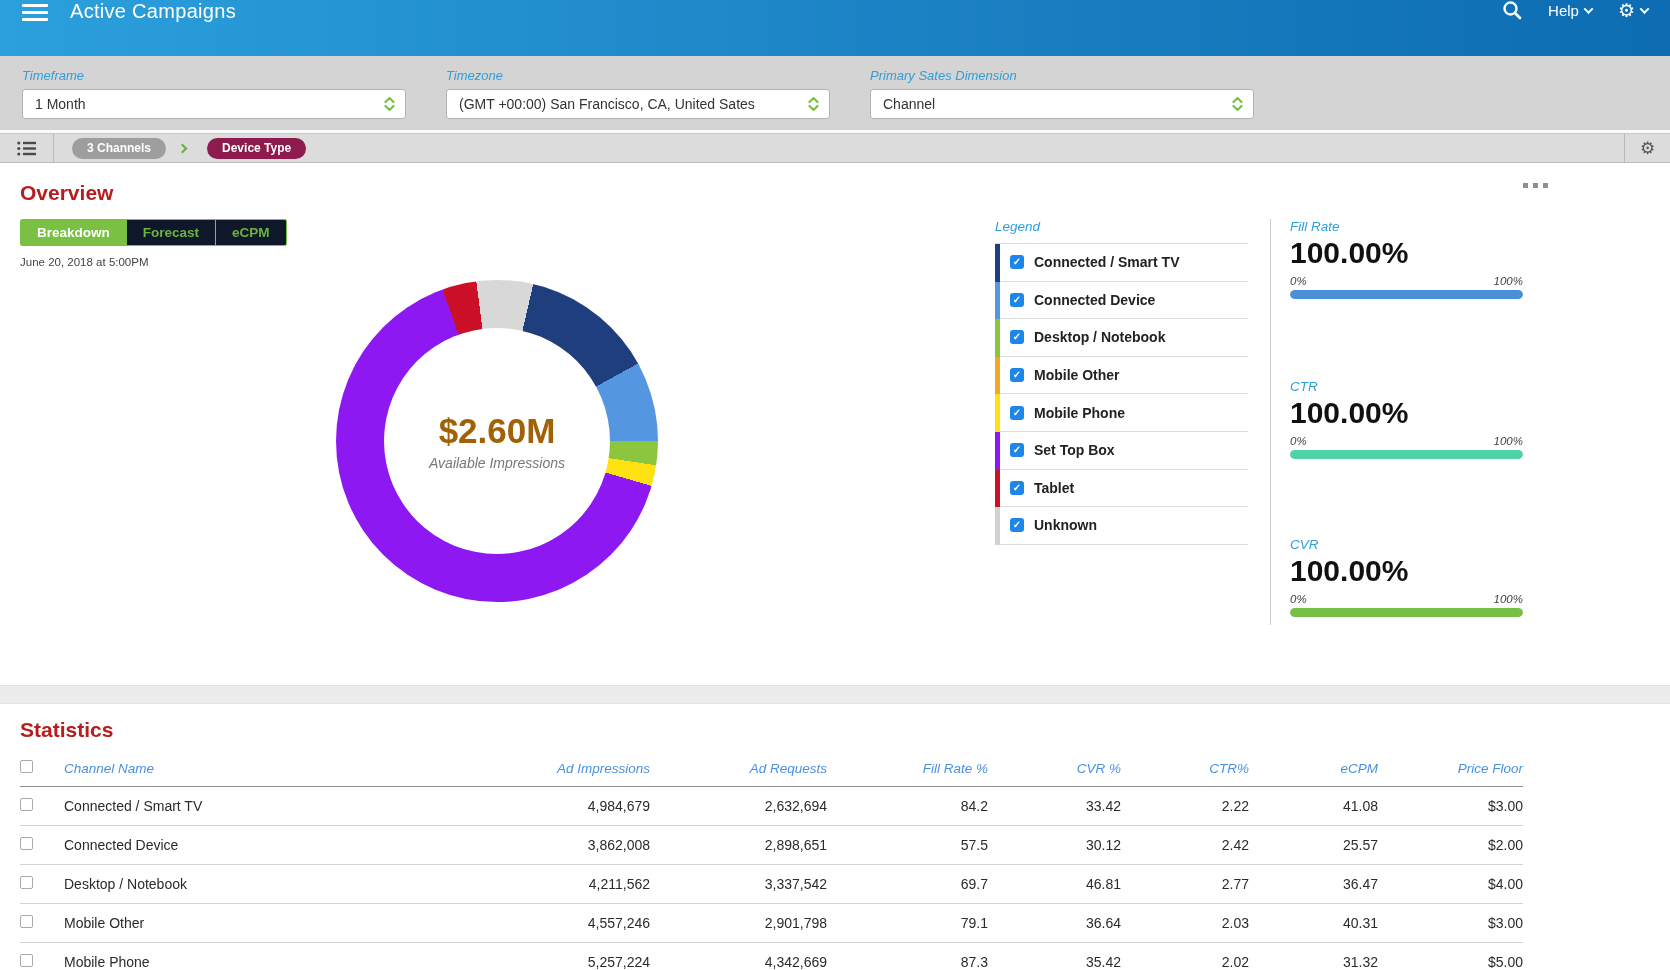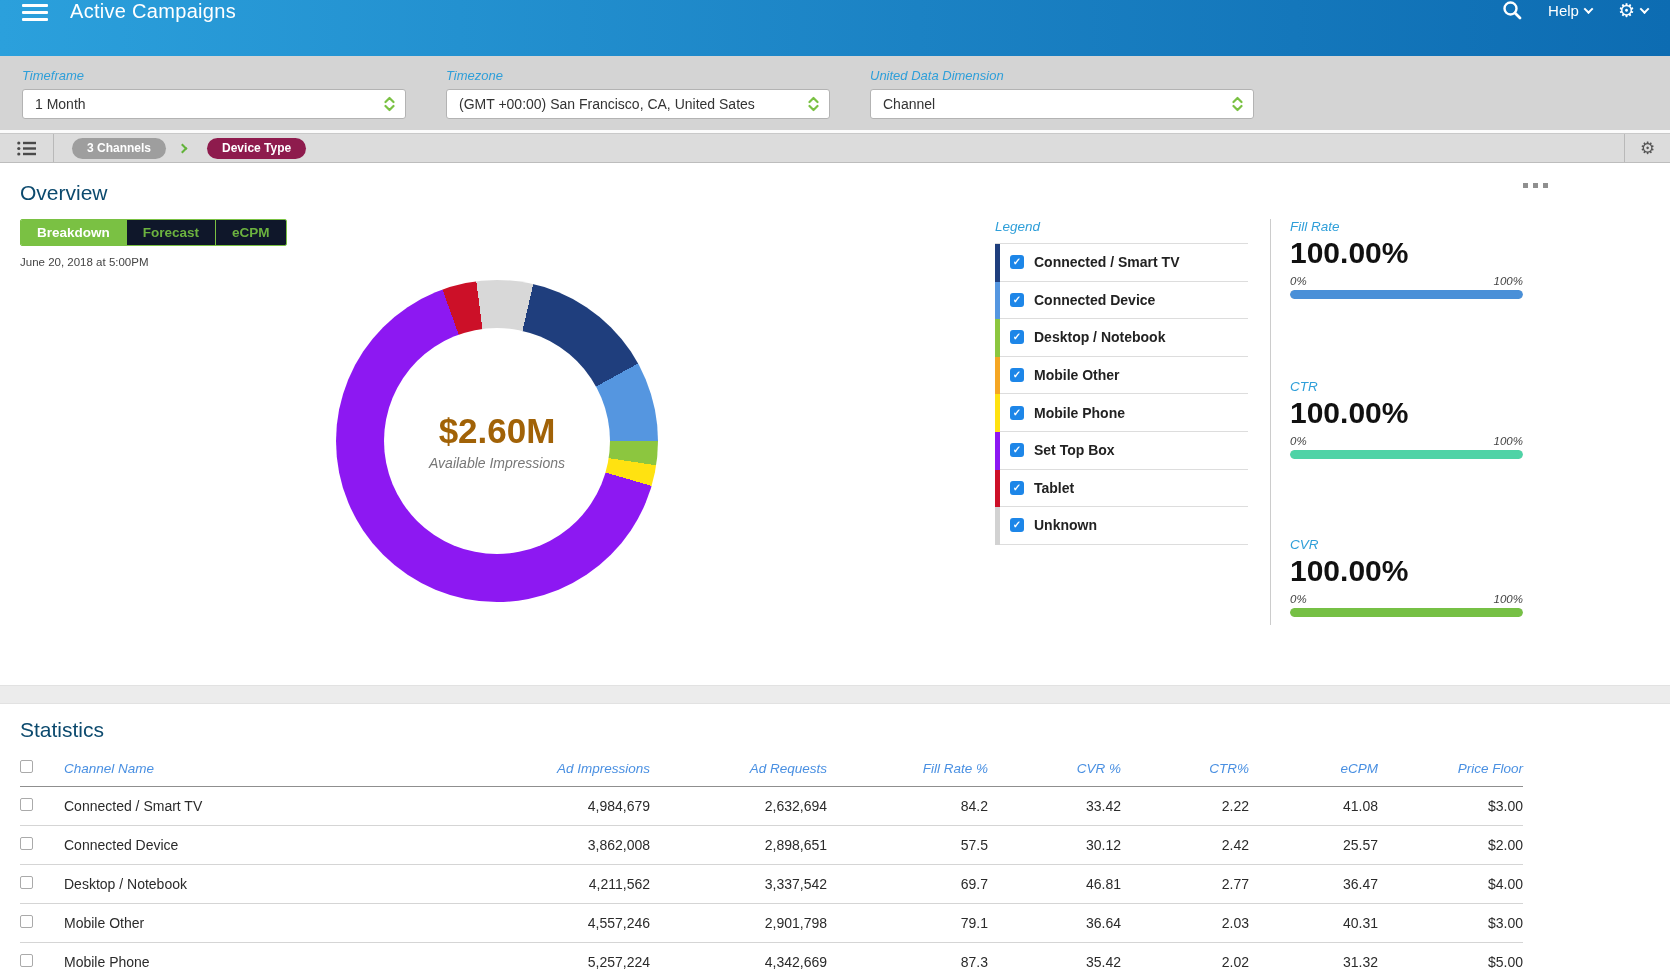--- a/index.html
+++ b/index.html
@@ -40,21 +40,21 @@
   .pill-maroon { background:#8e1b4d; }
   .crumb-chev { display:inline-block; width:7px; height:7px; border-top:2.5px solid #62b33a;
     border-right:2.5px solid #62b33a; transform:rotate(45deg); margin:0 13px; }
   .crumb-right { margin-left:auto; align-self:stretch; display:flex; align-items:center;
     border-left:1px solid #b9b9b9; width:46px; justify-content:center; }
   .gear-dark { font-size:17px; color:#555; line-height:1; cursor:pointer;
     font-family:"DejaVu Sans", sans-serif; }
 
   
   .overview { position:relative; height:522px; background:#fff; padding:18px 20px; }
-  .section-title { font-size:21px; font-weight:normal; color:#0c4a6e; }
+  .section-title { font-size:21px; font-weight:bold; color:#b91c1c; }
   .dots-menu { position:absolute; top:186px_; top:20px; right:122px; display:flex; gap:5px; cursor:pointer; }
   .dots-menu i { width:5px; height:5px; background:#8f8f8f; display:block; }
   .tabs { display:inline-flex; margin-top:14px; border:1px solid #7ac143; border-radius:2px; overflow:hidden; }
   .tab { padding:5px 16px; font-size:13.5px; font-weight:bold; color:#6cb33f; background:#0f172a;
     border-right:1px solid #7ac143; cursor:pointer; }
   .tab:last-child { border-right:none; }
   .tab.active { background:#7ac143; color:#fff; }
   .ov-date { margin-top:10px; font-size:11.5px; color:#444; }
 
   .donut { position:absolute; left:336px; top:117px; width:322px; height:322px; border-radius:50%; }
@@ -141,21 +141,21 @@
     <div class="select-box">
       <span class="f-value">(GMT +00:00) San Francisco, CA, United Sates</span>
       <svg class="spinner" width="11" height="16" viewBox="0 0 11 16">
         <path d="M1.5 6 L5.5 2 L9.5 6" fill="none" stroke="#7ac143" stroke-width="2.2" stroke-linecap="round" stroke-linejoin="round"></path>
         <path d="M1.5 10 L5.5 14 L9.5 10" fill="none" stroke="#7ac143" stroke-width="2.2" stroke-linecap="round" stroke-linejoin="round"></path>
       </svg>
     </div>
   </div>
 
   <div class="filter-group">
-    <div class="f-label">United Data Dimension</div>
+    <div class="f-label">Primary Sates Dimension</div>
     <div class="select-box">
       <span class="f-value">Channel</span>
       <svg class="spinner" width="11" height="16" viewBox="0 0 11 16">
         <path d="M1.5 6 L5.5 2 L9.5 6" fill="none" stroke="#7ac143" stroke-width="2.2" stroke-linecap="round" stroke-linejoin="round"></path>
         <path d="M1.5 10 L5.5 14 L9.5 10" fill="none" stroke="#7ac143" stroke-width="2.2" stroke-linecap="round" stroke-linejoin="round"></path>
       </svg>
     </div>
   </div>
 </section>
 

